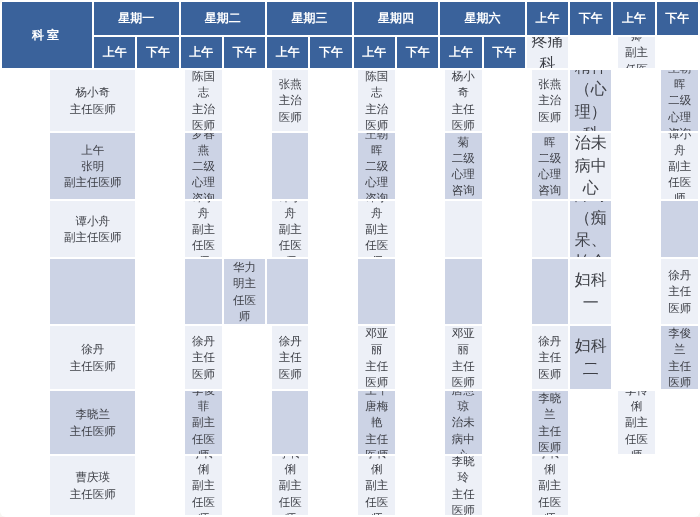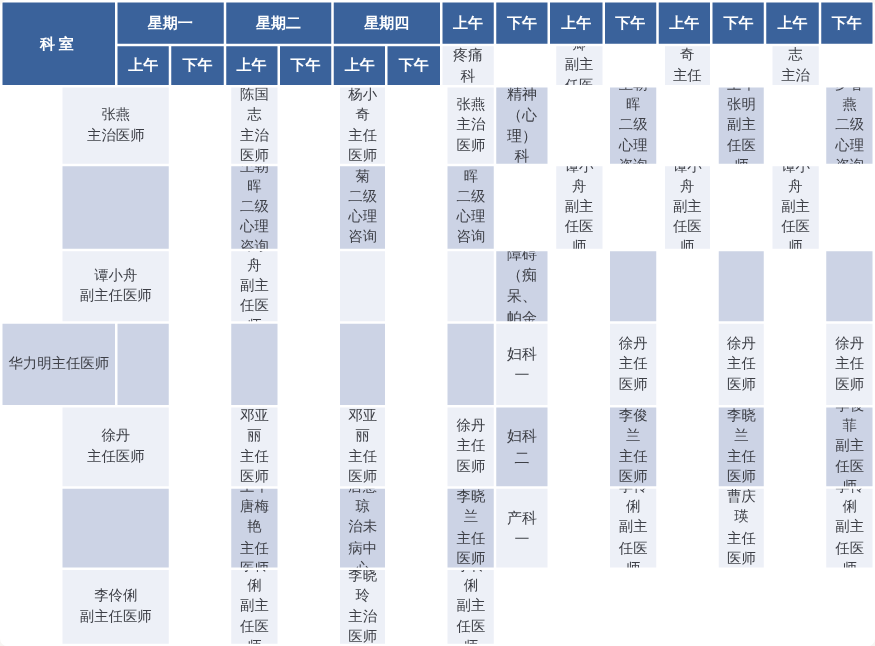--- a/index.html
+++ b/index.html
@@ -31,32 +31,34 @@
   .day{grid-column:span 2;}
   .cell{
     display:flex;align-items:center;justify-content:center;
     text-align:center;font-size:11.5px;line-height:1.4;
     color:var(--cell-text);white-space:pre-line;
     padding:2px 4px;box-sizing:border-box;overflow:hidden;
   }
   .span2{grid-column:span 2;margin-left:48px;}
   .light{background:var(--row-light);}
   .dark{background:var(--row-dark);}
-  .dept{font-size:12px;}
+  .dept{font-size:16px;}
 </style>
 </head>
 <body>
 
 <div class="table-wrap">
   <div class="grid" id="grid">
     <div class="hcell corner">科室</div>
 
     <div class="hcell day">星期一</div>
     <div class="hcell day">星期二</div>
+    <div class="hcell day">星期三</div>
     <div class="hcell day">星期四</div>
+    <div class="hcell day">星期六</div>
 
     <div class="hcell">上午</div>
     <div class="hcell">下午</div>
     <div class="hcell">上午</div>
     <div class="hcell">下午</div>
     <div class="hcell">上午</div>
     <div class="hcell">下午</div>
     <div class="hcell">上午</div>
     <div class="hcell">下午</div>
     <div class="hcell">上午</div>
@@ -91,20 +93,21 @@
 罗春燕
 二级心理咨询师</div>
       <div class="cell dark span2"></div>
       <div class="cell dark span2">下午
 王朝晖
 二级心理咨询师</div>
       <div class="cell dark span2">蒋雨菊
 二级心理咨询师</div>
       <div class="cell dark span2">王朝晖
 二级心理咨询师</div>
+      <div class="cell dept light">治未病中心</div>
       <div class="cell light span2">谭小舟
 副主任医师</div>
       <div class="cell light span2">谭小舟
 副主任医师</div>
       <div class="cell light span2">谭小舟
 副主任医师</div>
       <div class="cell light span2">谭小舟
 副主任医师</div>
       <div class="cell light span2">谭小舟
 副主任医师</div>
@@ -144,29 +147,28 @@
       <div class="cell dark span2">李俊菲
 副主任医师</div>
       <div class="cell dark span2"></div>
       <div class="cell dark span2">上午
 唐梅艳
 主任医师</div>
       <div class="cell dark span2">唐慧琼
 治未病中心</div>
       <div class="cell dark span2">李晓兰
 主任医师</div>
-      <div class="cell dept light">产科一</div>
       <div class="cell light span2">李伶俐
 副主任医师</div>
       <div class="cell light span2">曹庆瑛
 主任医师</div>
       <div class="cell light span2">李伶俐
 副主任医师</div>
       <div class="cell light span2">李伶俐
 副主任医师</div>
       <div class="cell light span2">李伶俐
 副主任医师</div>
       <div class="cell light span2">李晓玲
-主治医师</div>
+主任医师</div>
       <div class="cell light span2">李伶俐
 副主任医师</div>
     </div>
 </div>
 
 </body></html>

